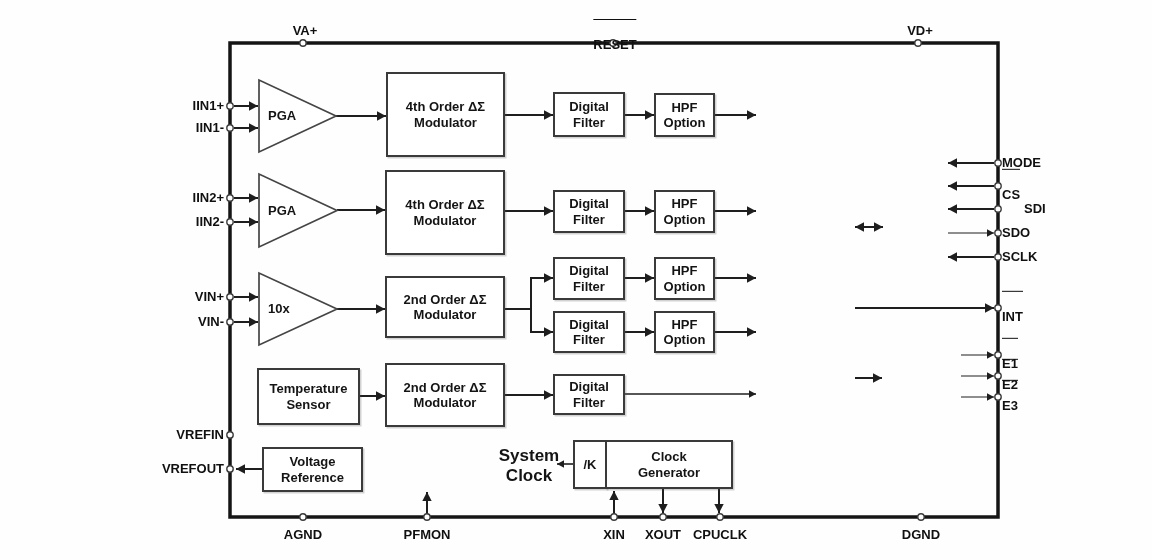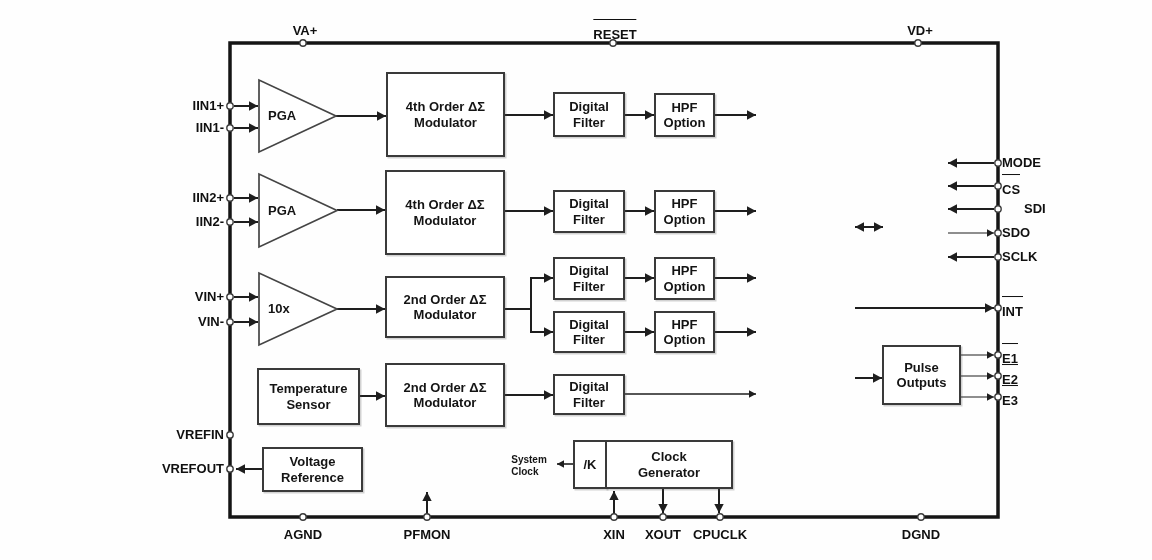--- a/index.html
+++ b/index.html
@@ -9,23 +9,23 @@
   .block{position:absolute;box-sizing:border-box;border:2px solid #3a3a3a;background:#ffffff;
          display:flex;align-items:center;justify-content:center;text-align:center;
          white-space:pre-line;font-weight:bold;font-size:13px;line-height:1.17;color:#141414;
          box-shadow:1.5px 1.5px 0 rgba(80,80,80,.25);}
   .amp-label{position:absolute;font-weight:bold;font-size:13px;color:#141414;transform:translateY(-52%);}
   .pin-label{position:absolute;font-weight:bold;font-size:13px;color:#101010;white-space:nowrap;}
   .pin-left{transform:translateY(-52%);text-align:right;}
   .pin-right{transform:translateY(-52%);}
   .pin-top{transform:translateX(-50%);}
   .pin-bottom{transform:translateX(-50%);}
-  .free-label{position:absolute;font-weight:bold;font-size:10px;line-height:1.17;color:#141414;
-              white-space:pre-line;transform:translate(-50%,-50%);}
-  .ov{display:inline-block;border-top:1.7px solid #101010;line-height:1.08;padding-top:8px;}
+  .free-label{position:absolute;font-weight:bold;font-size:17px;line-height:1.17;color:#141414;
+              text-align:center;white-space:pre-line;transform:translate(-50%,-50%);}
+  .ov{display:inline-block;border-top:1.7px solid #101010;line-height:1.08;padding-top:18px;}
   .trigger-icon{position:absolute;right:5px;bottom:7px;}
 </style>
 </head>
 <body>
 
 <div id="stage">
   <svg id="wiring" width="1152" height="560">
       <rect x="230" y="43" width="768" height="474" fill="none" stroke="#151515" stroke-width="3.5"></rect>
       <line x1="234" y1="106" x2="258" y2="106" stroke="#1e1e1e" stroke-width="2"></line>
       <polygon points="258,106 249,110.68 249,101.32" fill="#1e1e1e"></polygon>
@@ -164,22 +164,20 @@
     <div class="block" style="left: 553px; top: 374px; width: 72px; height: 41px;"><span>Digital
 Filter</span></div>
     <div class="block" style="left: 654px; top: 93px; width: 61px; height: 44px;"><span>HPF
 Option</span></div>
     <div class="block" style="left: 654px; top: 190px; width: 61px; height: 43px;"><span>HPF
 Option</span></div>
     <div class="block" style="left: 654px; top: 257px; width: 61px; height: 43px;"><span>HPF
 Option</span></div>
     <div class="block" style="left: 654px; top: 311px; width: 61px; height: 42px;"><span>HPF
 Option</span></div>
-    <div class="block" style="left: 882px; top: 345px; width: 79px; height: 60px;"><span>Pulse
-Outputs</span></div>
     <div class="block" style="left: 257px; top: 368px; width: 103px; height: 57px;"><span>Temperature
 Sensor</span></div>
     <div class="block" style="left: 262px; top: 447px; width: 101px; height: 45px;"><span>Voltage
 Reference</span></div>
     <div class="block" style="left: 573px; top: 440px; width: 34px; height: 49px;"><span>/K</span></div>
     <div class="block" style="left: 605px; top: 440px; width: 128px; height: 49px;"><span>Clock
 Generator</span></div>
     <div class="free-label" style="left: 529px; top: 466px;">System
 Clock</div>
     <div class="pin-label pin-top" style="left: 305px; top: 23px;"><span>VA+</span></div>

